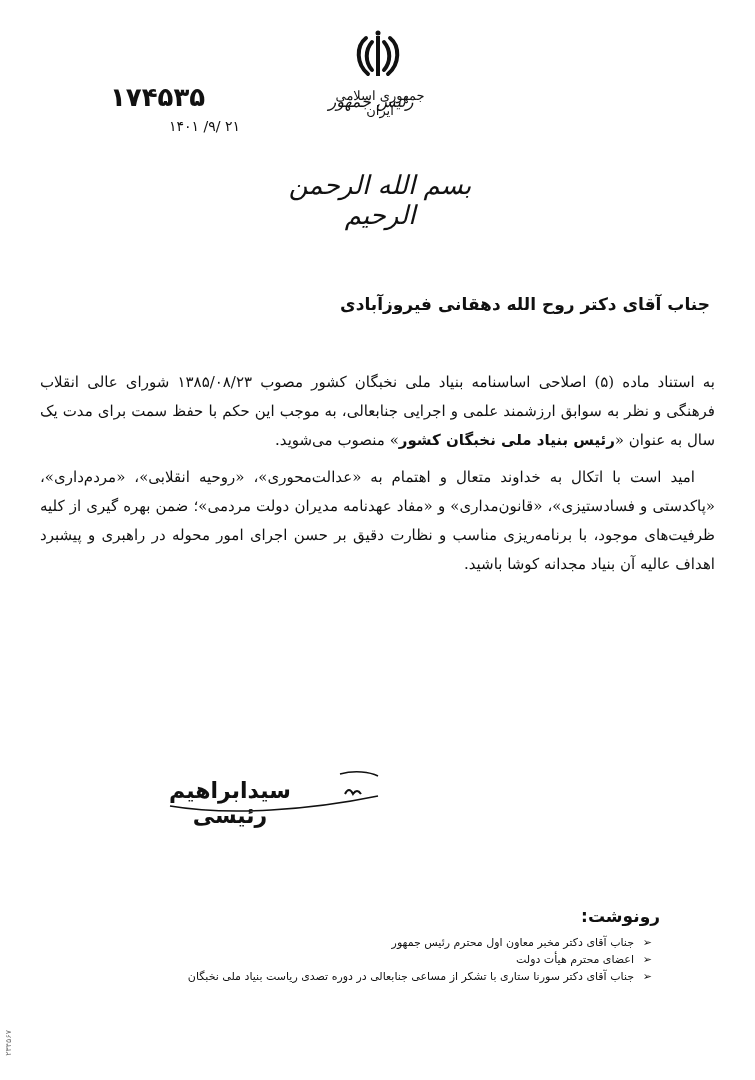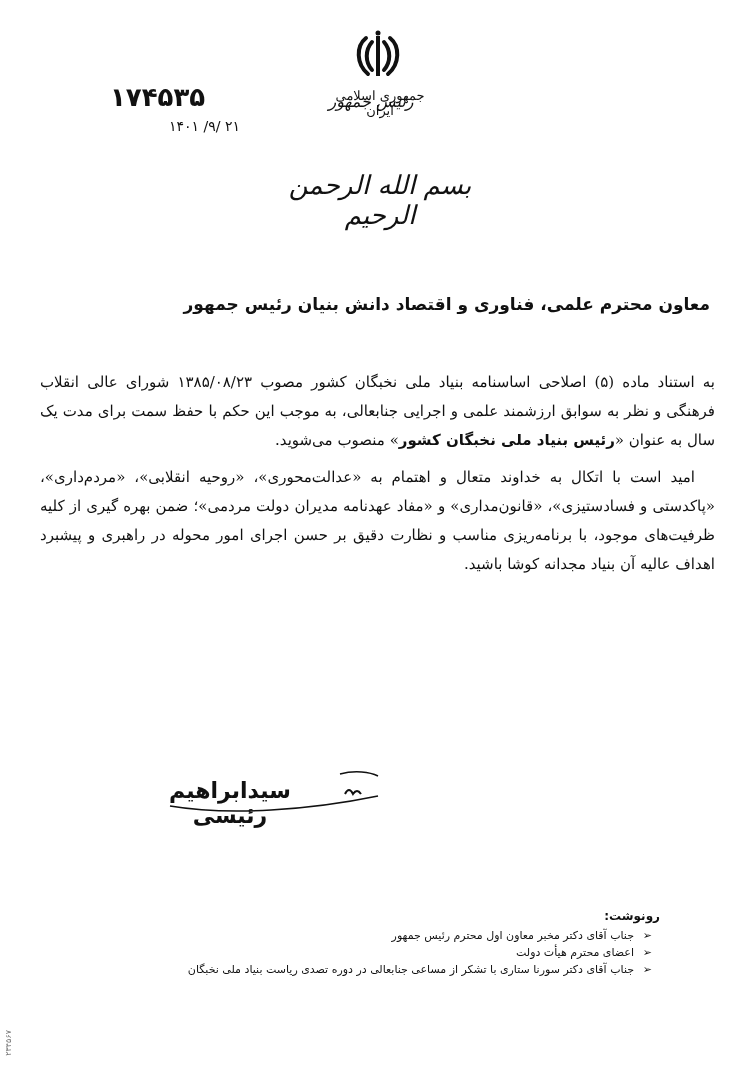--- a/index.html
+++ b/index.html
@@ -12,21 +12,21 @@
     .ref-date { left:130px; top:118px; width:110px; text-align:right; font-size:14px; direction:ltr; }
     .bismillah { left:255px; top:170px; width:250px; text-align:center; font-family:"DejaVu Serif", serif; font-size:26px; font-style:italic; direction:rtl; }
     .addressee { left:100px; top:288px; width:610px; direction:rtl; text-align:right; font-weight:bold; font-size:17px; line-height:32px; }
     .body { left:40px; top:368px; width:675px; direction:rtl; text-align:justify; font-family:"DejaVu Serif", serif; font-size:15px; line-height:29px; }
     .body p { margin:0 0 8px 0; text-indent:0; }
     .body p.ind { text-indent:20px; }
     .body b { font-family:"DejaVu Sans", sans-serif; }
     .sig-name { left:150px; top:778px; width:160px; text-align:center; direction:rtl; font-weight:bold; font-size:22px; }
     .sig-mark { left:140px; top:766px; width:240px; height:50px; }
     .cc { left:130px; top:908px; width:530px; direction:rtl; text-align:right; font-size:11px; line-height:17px; }
-    .cc-title { font-weight:bold; font-size:12px; margin-bottom:2px; }
+    .cc-title { font-weight:bold; font-size:17px; margin-bottom:9px; }
     .cc ul { list-style:none; margin:0; padding:0 8px 0 0; }
     .cc li { position:relative; padding-right:18px; }
     .cc li .arrow { position:absolute; right:0; top:0; font-size:11px; }
     .side-code { left:4px; top:1030px; width:20px; font-size:8px; color:#777; writing-mode:vertical-rl; transform:rotate(180deg); }
   </style>
 </head>
 <body>
 
 <svg class="abs emblem" viewBox="0 0 56 56">
   <g fill="none" stroke="#111" stroke-width="4" stroke-linecap="round">
@@ -40,21 +40,21 @@
 </svg>
 <div class="abs hdr-country">جمهوری اسلامی ایران</div>
 <div class="abs hdr-office">رئیس جمهور</div>
 
 <div class="abs ref-num">۱۷۴۵۳۵</div>
 <div class="abs ref-date">۱۴۰۱ /۹/ ۲۱</div>
 
 <div class="abs bismillah">بسم الله الرحمن الرحیم</div>
 
 <div class="abs addressee">
-  <div>معاون محترم علمی، فناوری و اقتصاد دانش بنیان رئیس جمهور</div>
+  <div>جناب آقای دکتر روح الله دهقانی فیروزآبادی</div>
 </div>
 
 <div class="abs body">
   <p><span>به استناد ماده (۵) اصلاحی اساسنامه بنیاد ملی نخبگان کشور مصوب ۱۳۸۵/۰۸/۲۳ شورای عالی انقلاب فرهنگی و نظر به سوابق ارزشمند علمی و اجرایی جنابعالی، به موجب این حکم با حفظ سمت برای مدت یک سال به عنوان «</span><b>رئیس بنیاد ملی نخبگان کشور</b><span>» منصوب می‌شوید.</span></p>
   <p class="ind">امید است با اتکال به خداوند متعال و اهتمام به «عدالت‌محوری»، «روحیه انقلابی»، «مردم‌داری»، «پاکدستی و فسادستیزی»، «قانون‌مداری» و «مفاد عهدنامه مدیران دولت مردمی»؛ ضمن بهره گیری از کلیه ظرفیت‌های موجود، با برنامه‌ریزی مناسب و نظارت دقیق بر حسن اجرای امور محوله در راهبری و پیشبرد اهداف عالیه آن بنیاد مجدانه کوشا باشید.</p>
 </div>
 
 <svg class="abs sig-mark" viewBox="0 0 240 50">
   <path d="M30 40 C90 50 170 44 238 30" fill="none" stroke="#111" stroke-width="1.5"></path>
   <path d="M200 8 C215 4 230 6 238 10" fill="none" stroke="#111" stroke-width="1.5"></path>

